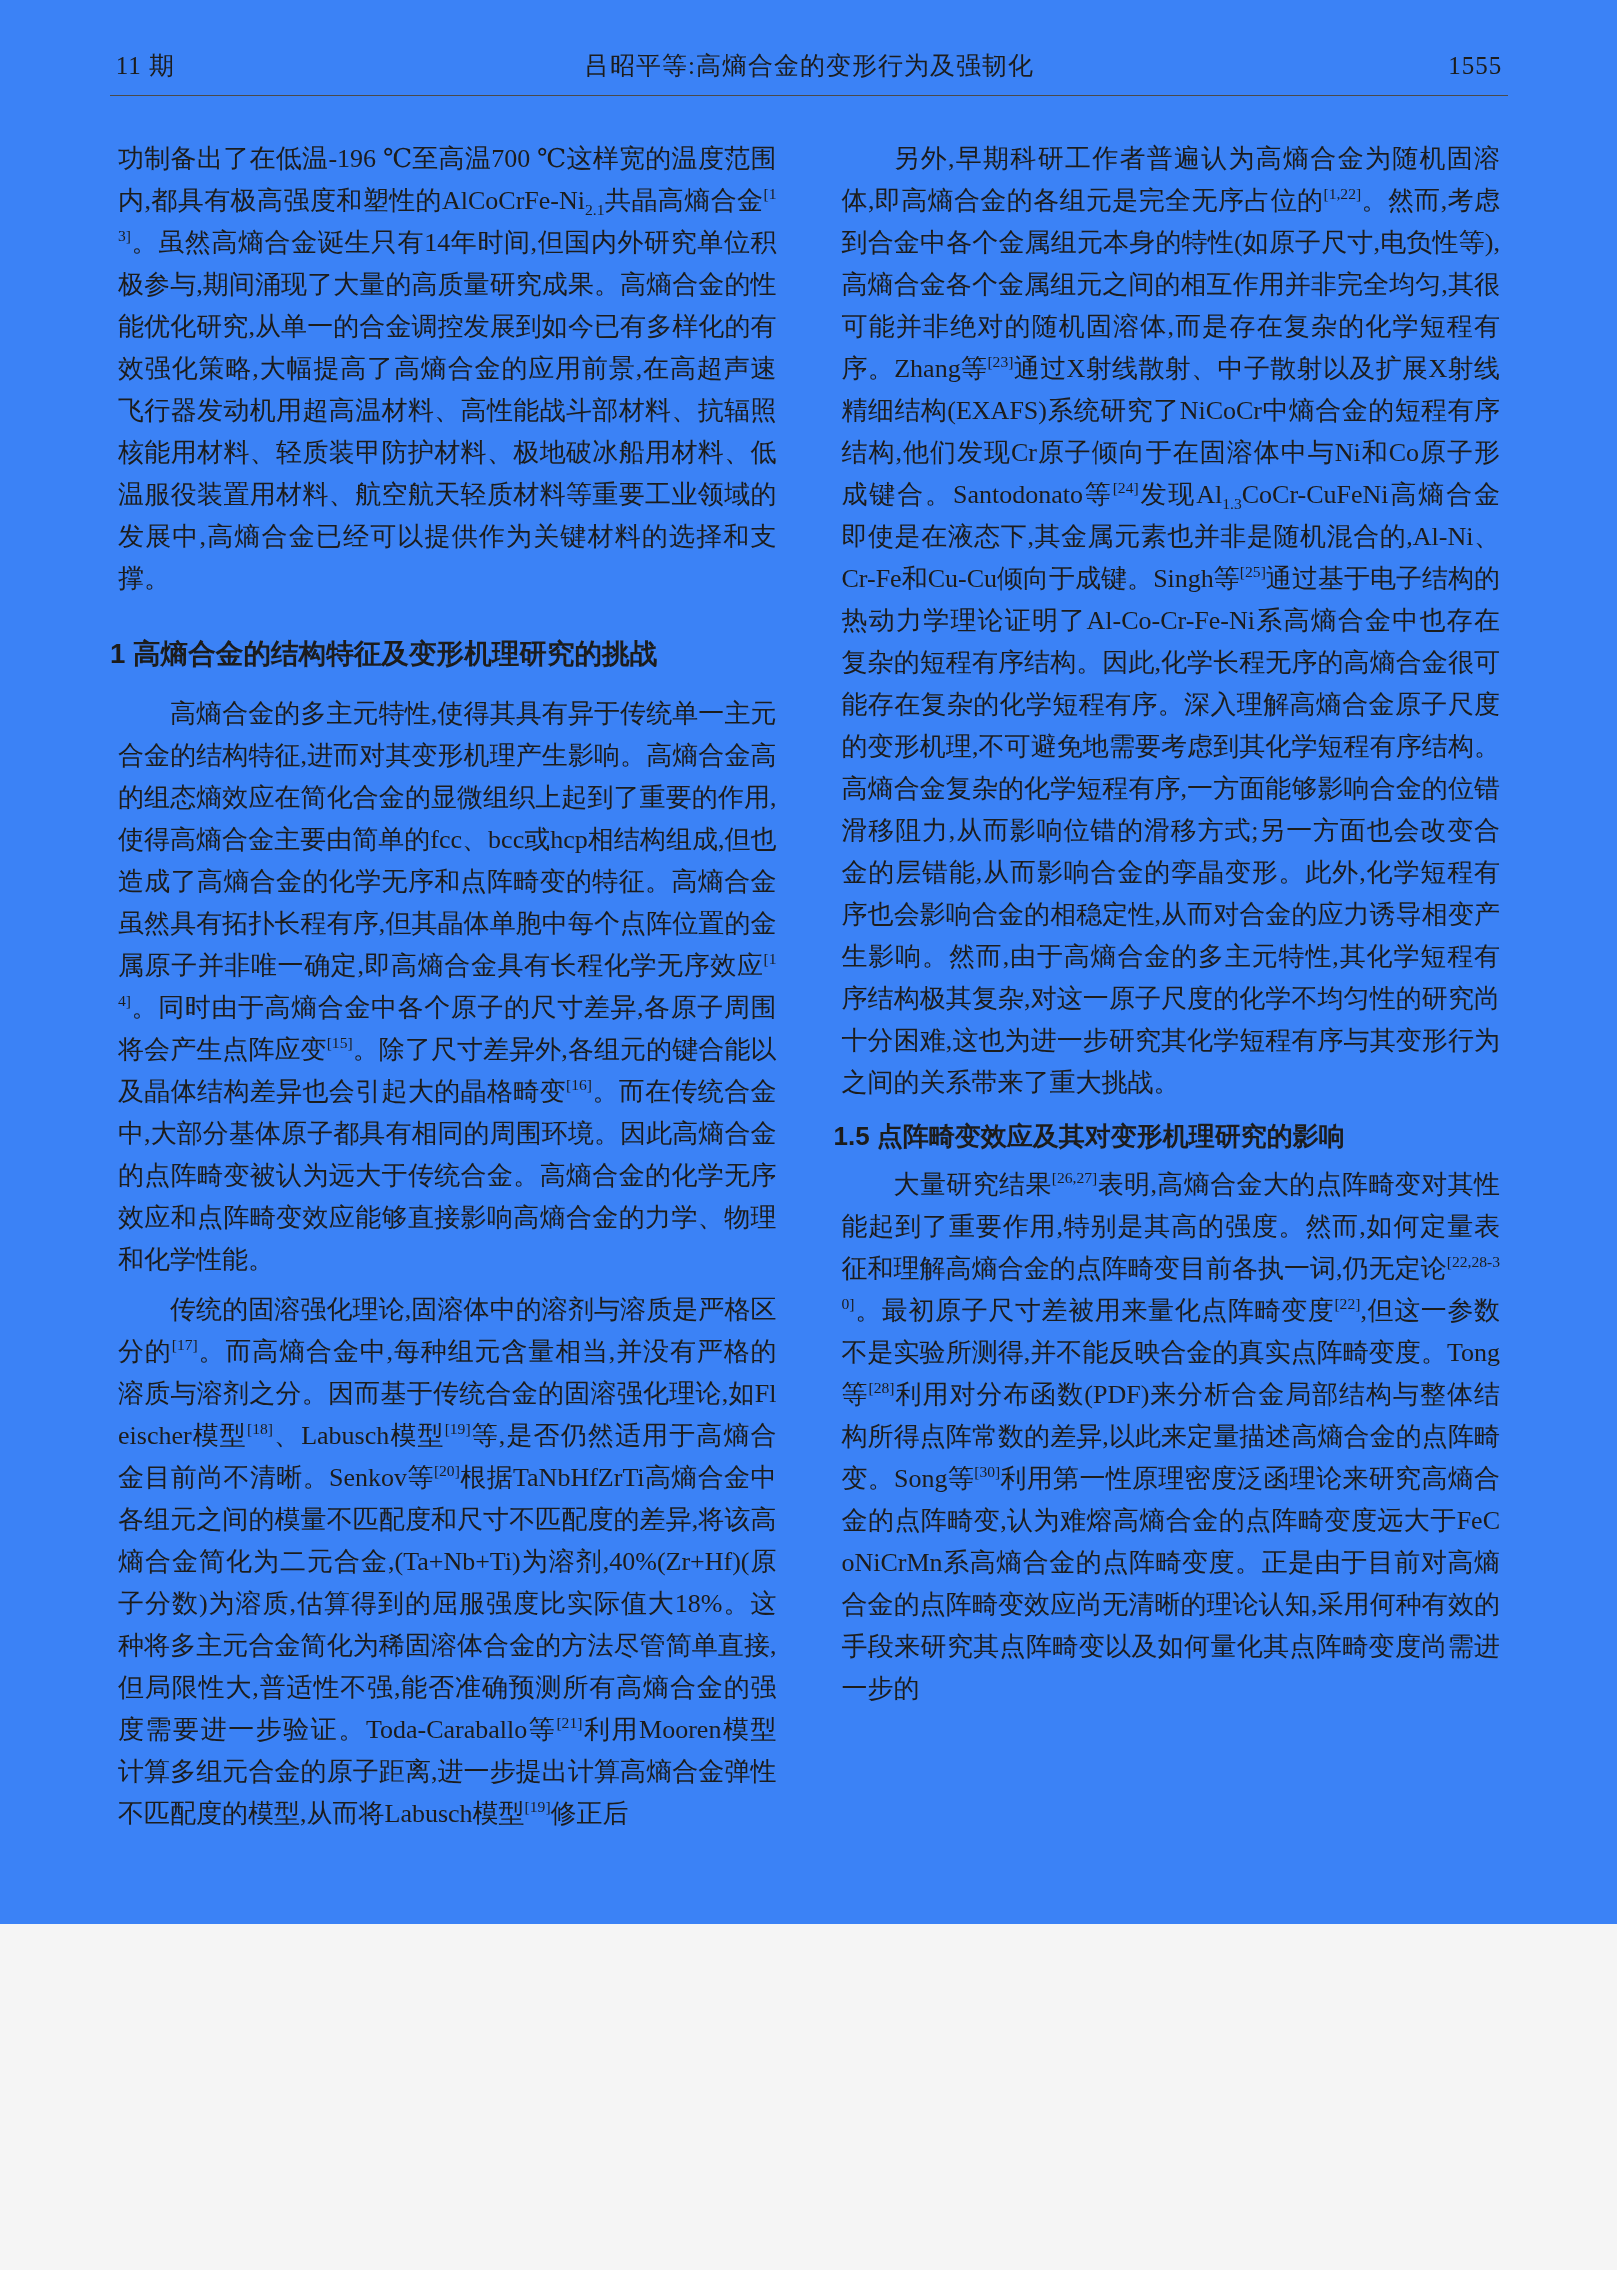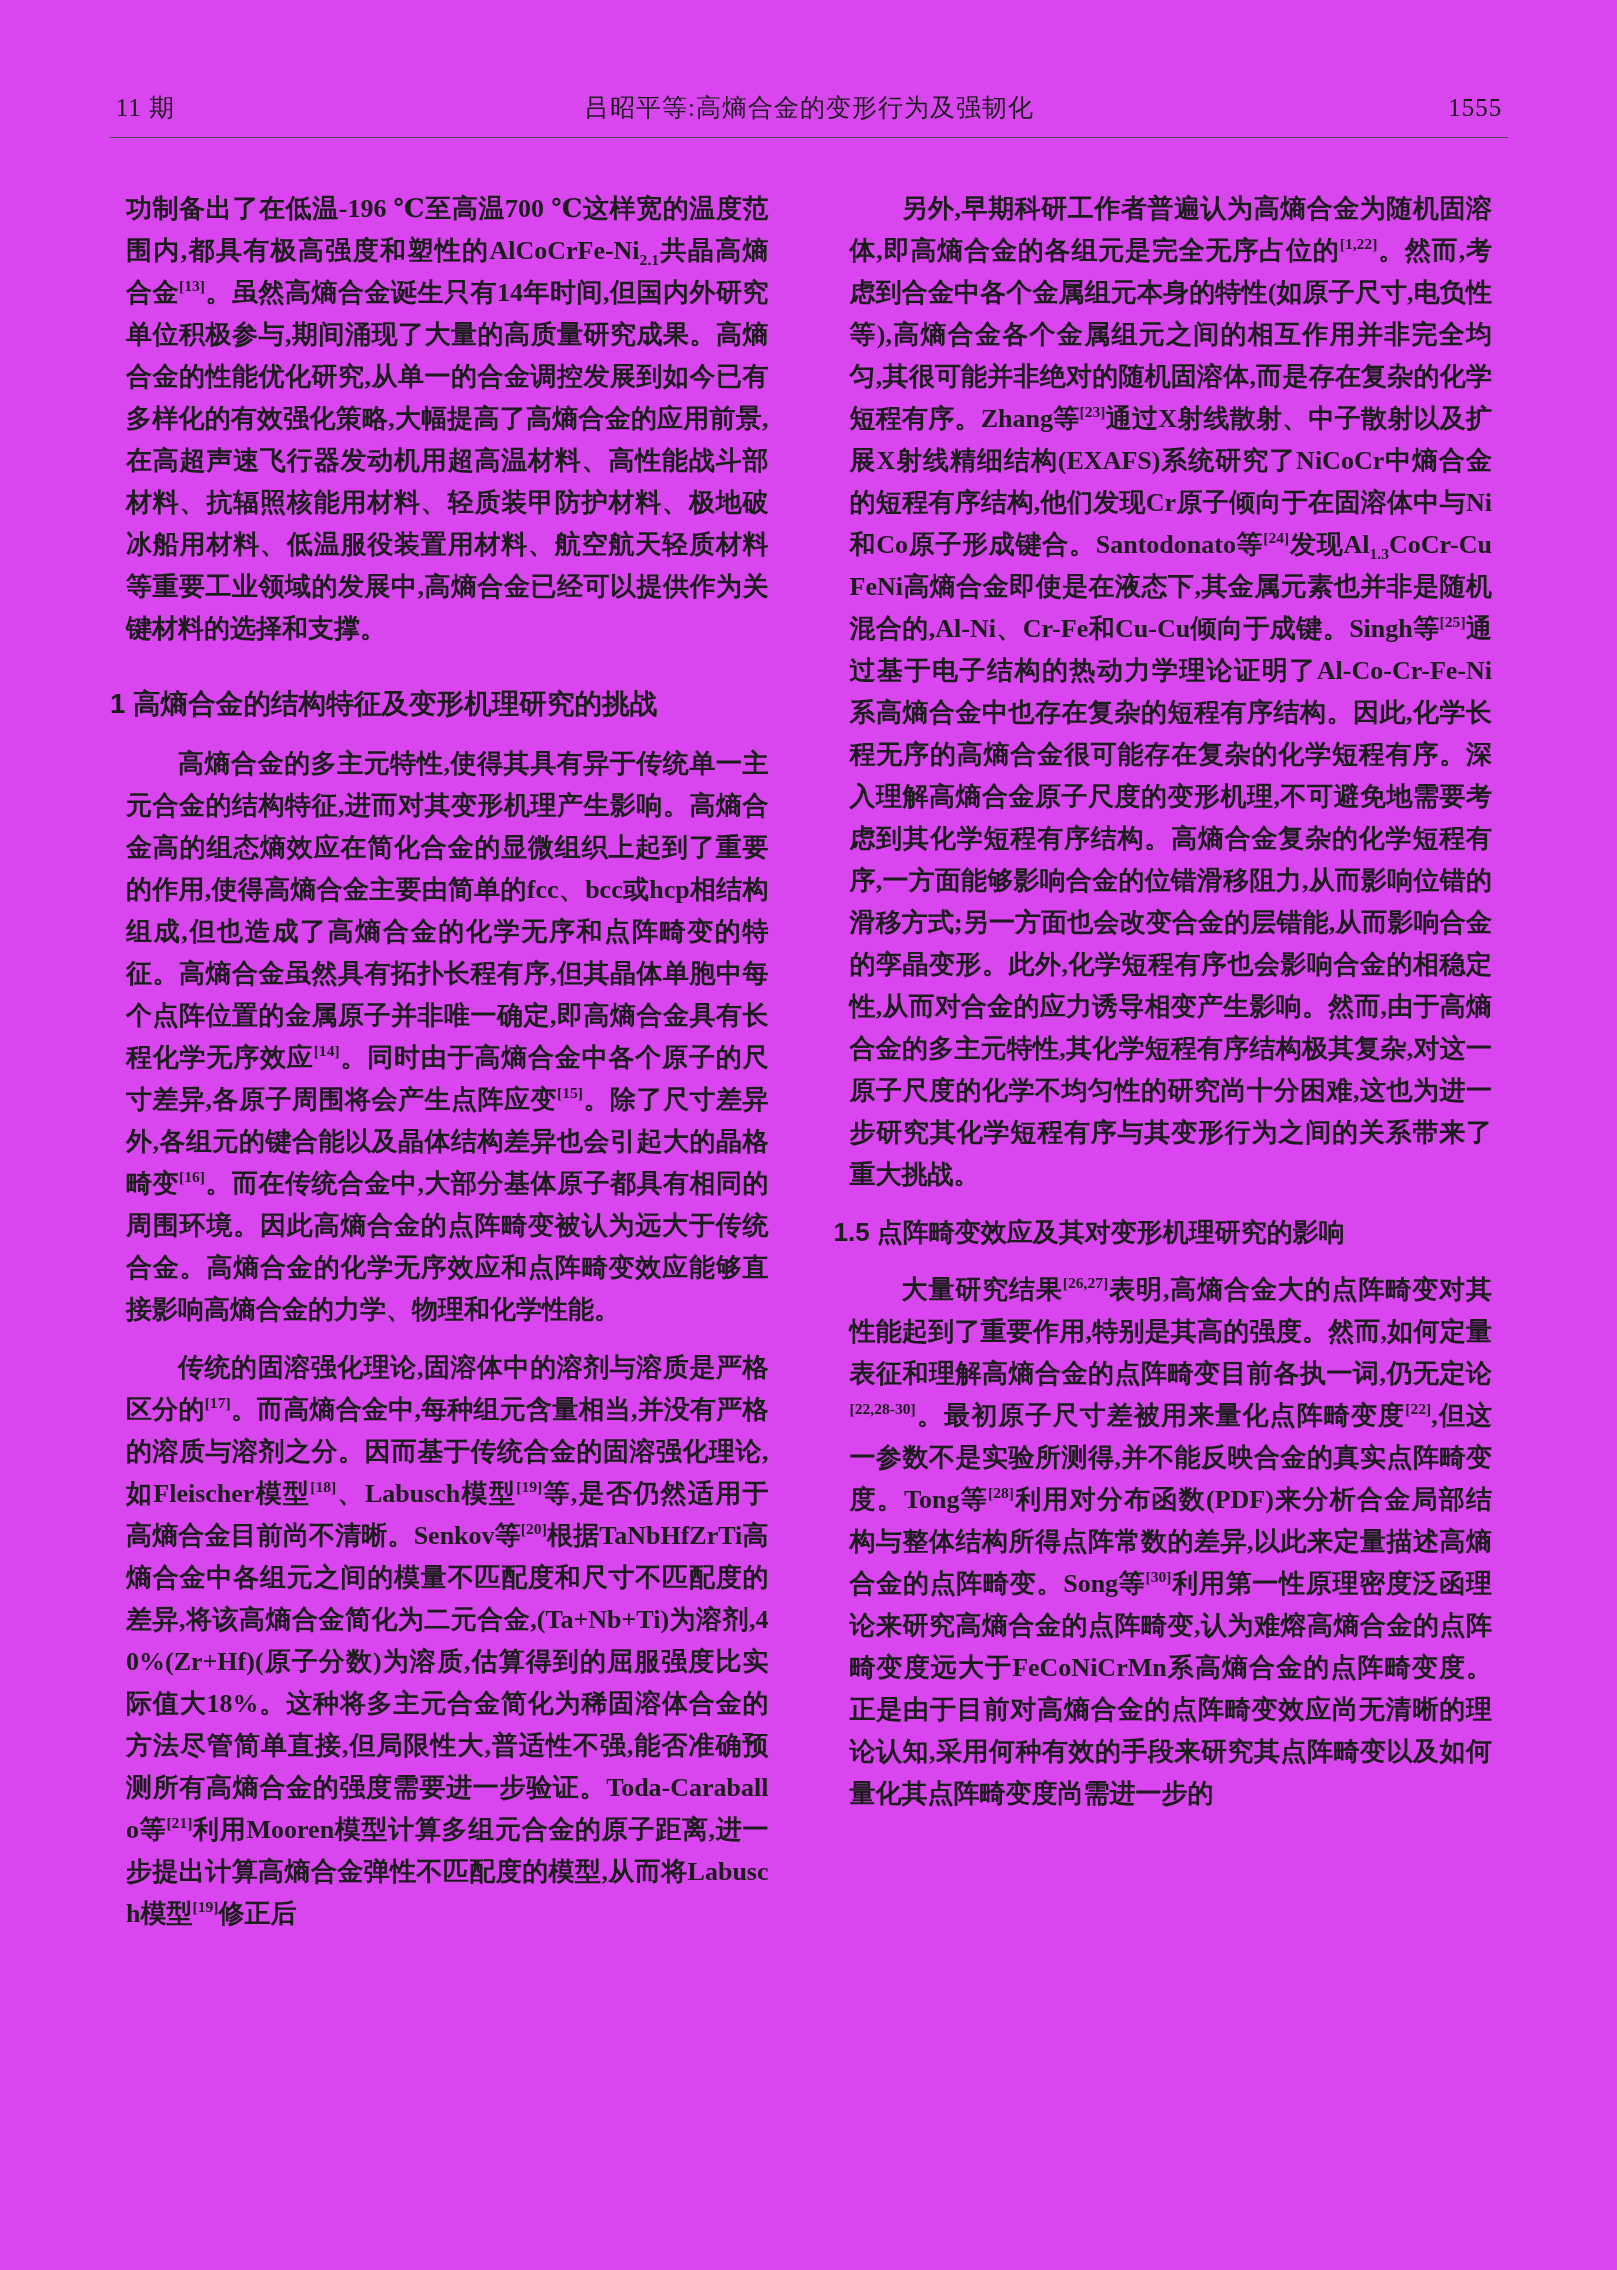--- a/index.html
+++ b/index.html
@@ -1,36 +1,36 @@
 <!DOCTYPE html>
 <html style="font-size:15px"><head>
 <meta charset="utf-8">
 <style>
   html,body{margin:0;padding:0;}
   body{
     width:1618px;height:2270px;background:#f5f5f5;
     font-family:"Liberation Serif","DejaVu Serif",serif;color:#1c1c1c;
   }
   .page{
-    box-sizing:border-box;width:1618px;height:2270px;
-    padding:91px 110px 57px;background:#d946ef;overflow:hidden;
+    box-sizing:border-box;width:1618px;height:1924px;
+    padding:49px 110px 57px;background:#3b82f6;overflow:hidden;
   }
   .header{
     display:flex;justify-content:space-between;align-items:baseline;
     font-size:25px;letter-spacing:1px;
     padding:0 5.7px 13.3px;border-bottom:1.9px solid #4a4a4a;
   }
   .header .issue{min-width:114px;}
   .header .page-no{min-width:114px;text-align:right;}
   .header .running-title{flex:1;text-align:center;}
   .columns{display:flex;gap:49px;margin-top:34px;}
   .col{flex:1;min-width:0;}
   .para{
-    font-size:26px;line-height:42px;margin:16px;
-    text-align:justify;word-break:break-all;font-weight:bold;
+    font-size:26px;line-height:42px;margin:8px;
+    text-align:justify;word-break:break-all;
   }
   .para.indent{text-indent:2em;}
   sup{font-size:0.6em;line-height:0;}
   sub{font-size:0.6em;line-height:0;}
   .sec-heading{
     font-family:"Liberation Sans","DejaVu Sans",sans-serif;
     font-size:27.6px;font-weight:bold;line-height:1.45;
     margin:34px 0 19px;
   }
   .subsec-heading{

